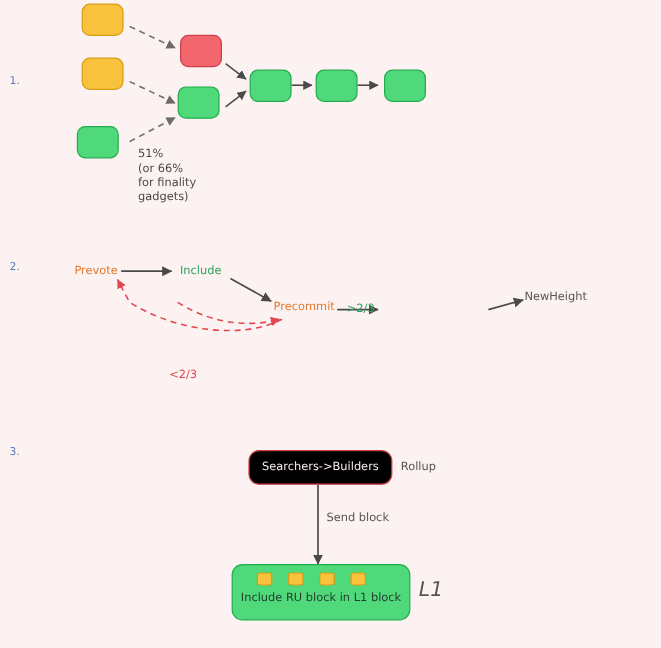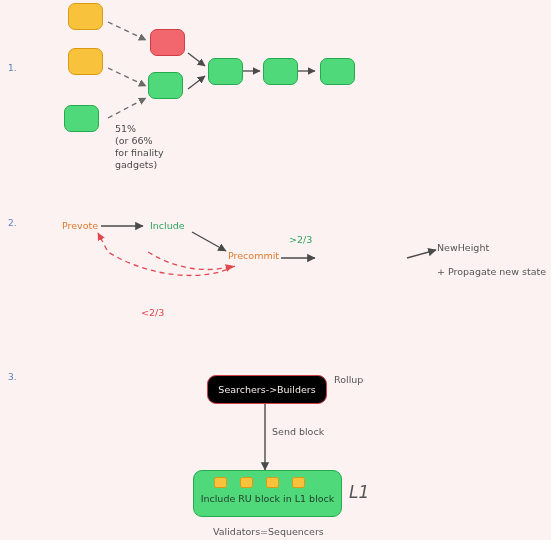--- a/index.html
+++ b/index.html
@@ -114,40 +114,38 @@
 (or 66%
 for finality
 gadgets)</div>
 
   <div class="sec" style="left:8px;top:218px;">2.</div>
 
   <div class="lbl t-orange" style="left:62px;top:220px;">Prevote</div>
   <div class="lbl t-green" style="left:150px;top:220px;">Include</div>
   <div class="lbl t-orange" style="left:228px;top:250px;">Precommit</div>
 
-  <div class="lbl t-green" style="left:289px;top:234px;">&gt;2/3</div>
+  <div class="lbl t-green" style="left:289px;top:252px;">&gt;2/3</div>
   <div class="lbl t-red" style="left:141px;top:280px;">&lt;2/3</div>
 
 
   <div class="lbl t-gray" style="left:437px;top:242px;">NewHeight</div>
-  <div class="lbl t-gray" style="left:437px;top:266px;">+ Propagate new state</div>
 
   <div class="sec" style="left:8px;top:372px;">3.</div>
 
   <div class="big-box rollup-box" style="left:207px;top:375px;width:120px;height:29px;">
     <span class="box-txt">Searchers-&gt;Builders</span>
   </div>
-  <div class="lbl t-gray" style="left:334px;top:374px;">Rollup</div>
+  <div class="lbl t-gray" style="left:334px;top:384px;">Rollup</div>
 
   <div class="lbl t-gray" style="left:272px;top:426px;">Send block</div>
 
   <div class="big-box l1-box" style="left:193px;top:470px;width:149px;height:47px;">
     <span class="box-txt" style="margin-top:10px;">Include RU block in L1 block</span>
   </div>
   <div class="mini" style="left:214px;top:477px;"></div>
   <div class="mini" style="left:240px;top:477px;"></div>
   <div class="mini" style="left:266px;top:477px;"></div>
   <div class="mini" style="left:292px;top:477px;"></div>
   <div class="lbl t-gray script-i" style="left:349px;top:486px;font-size:17px;">L1</div>
 
-  <div class="lbl t-gray" style="left:213px;top:526px;">Validators=Sequencers</div>
 
 </div>
 
 </body></html>

